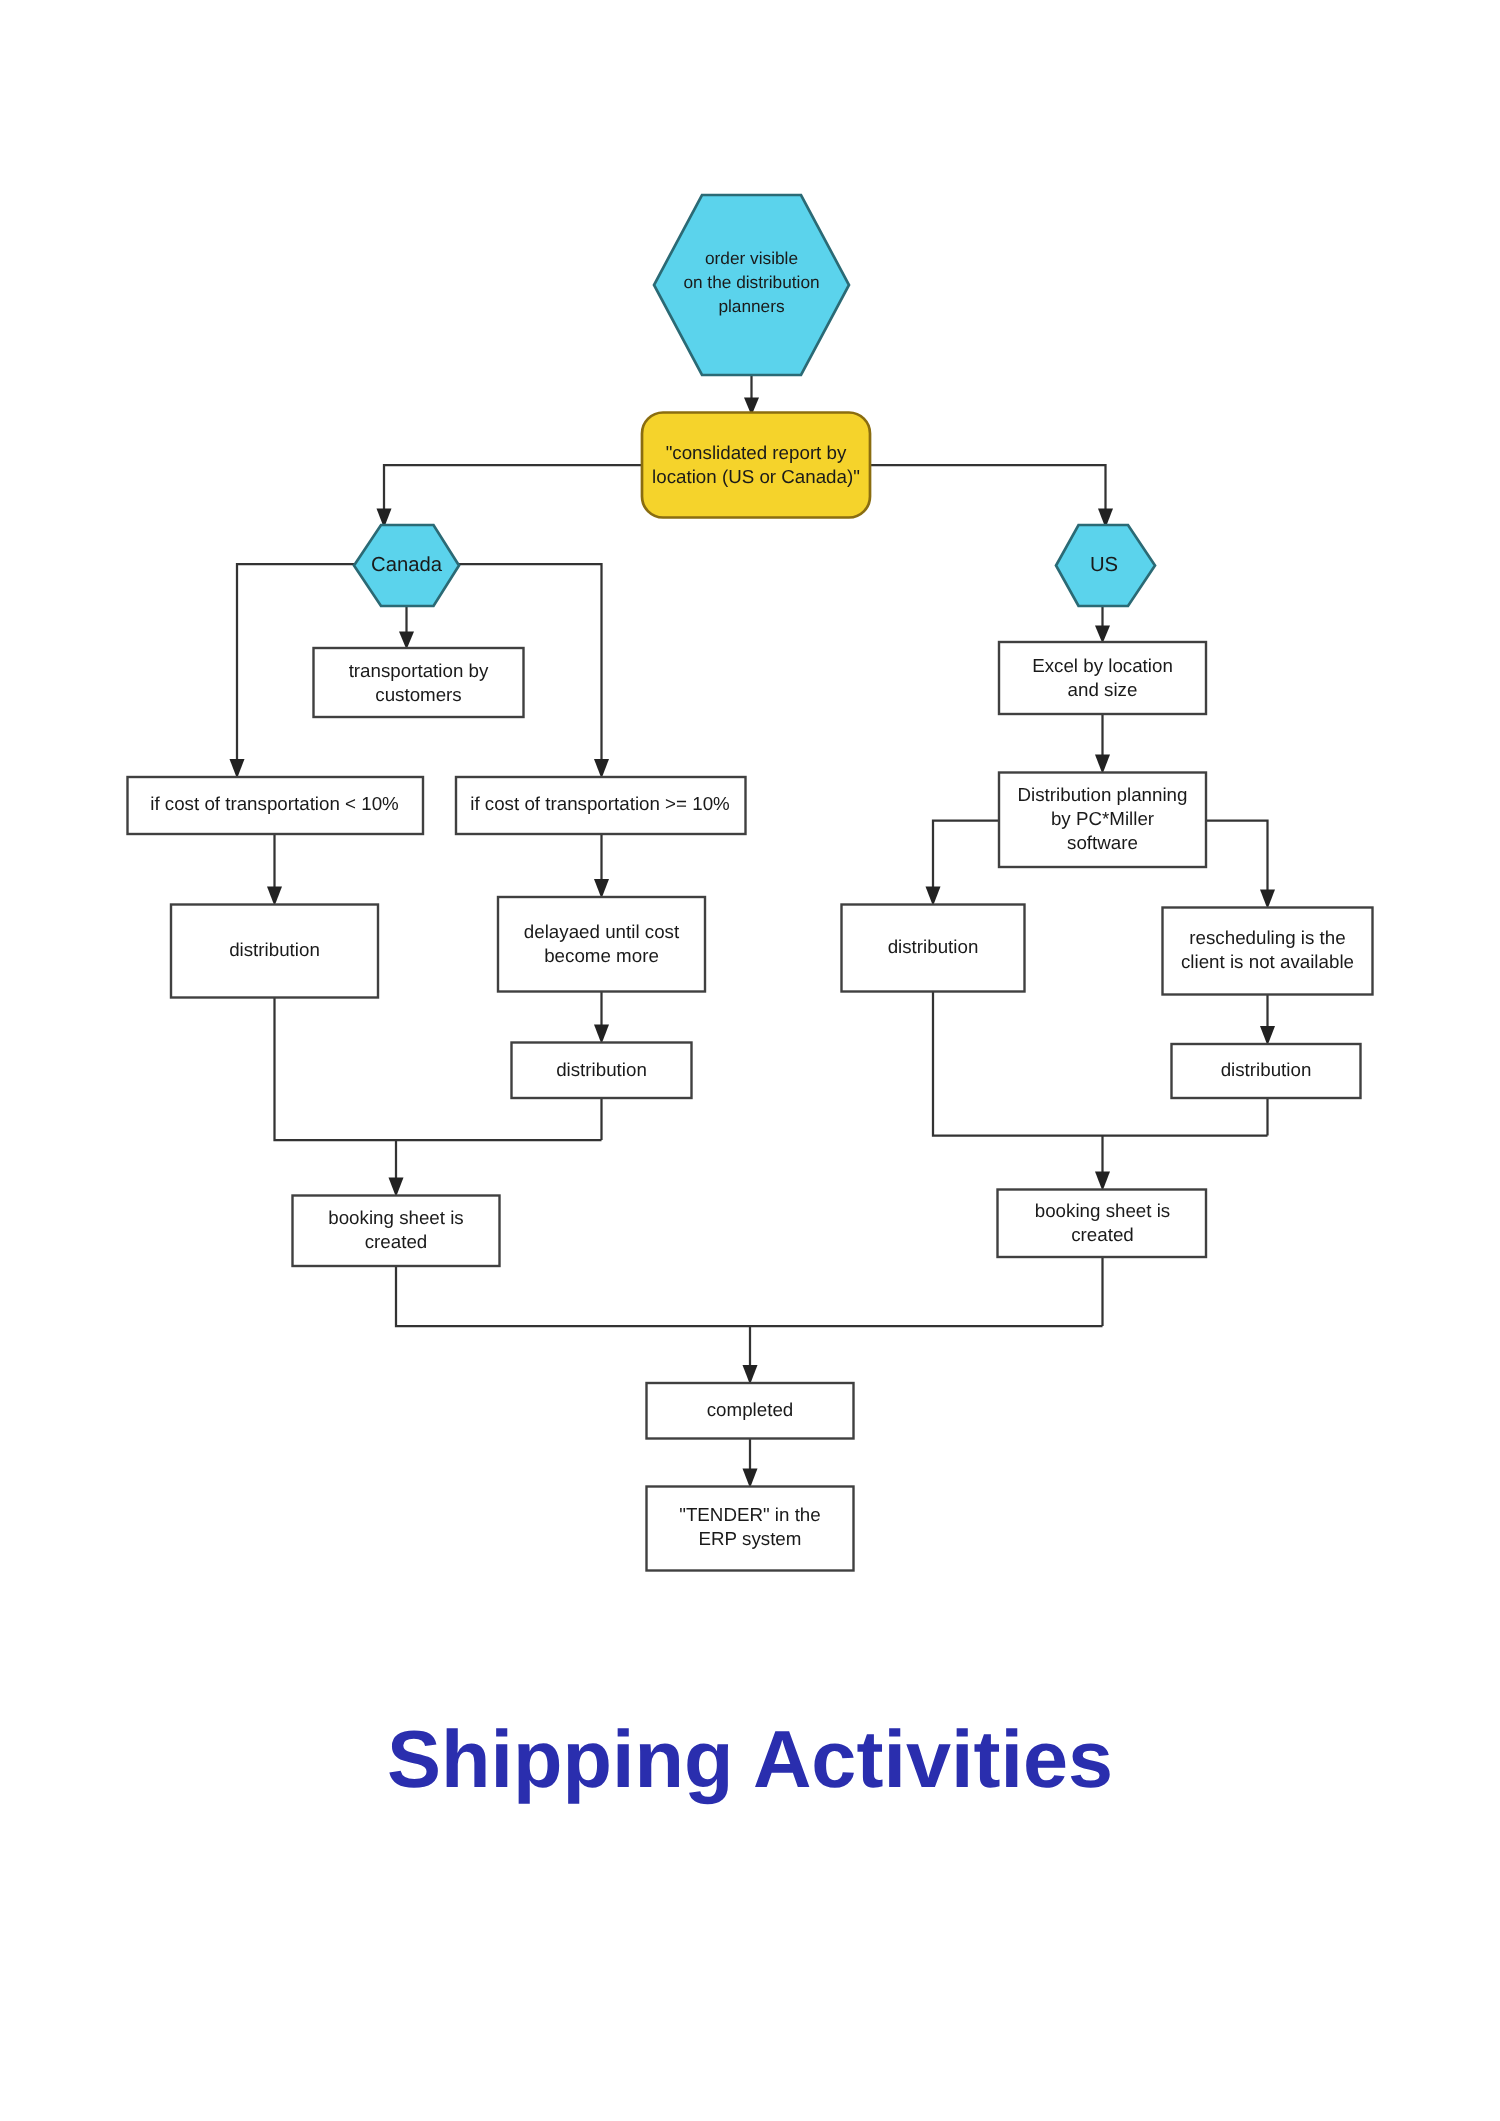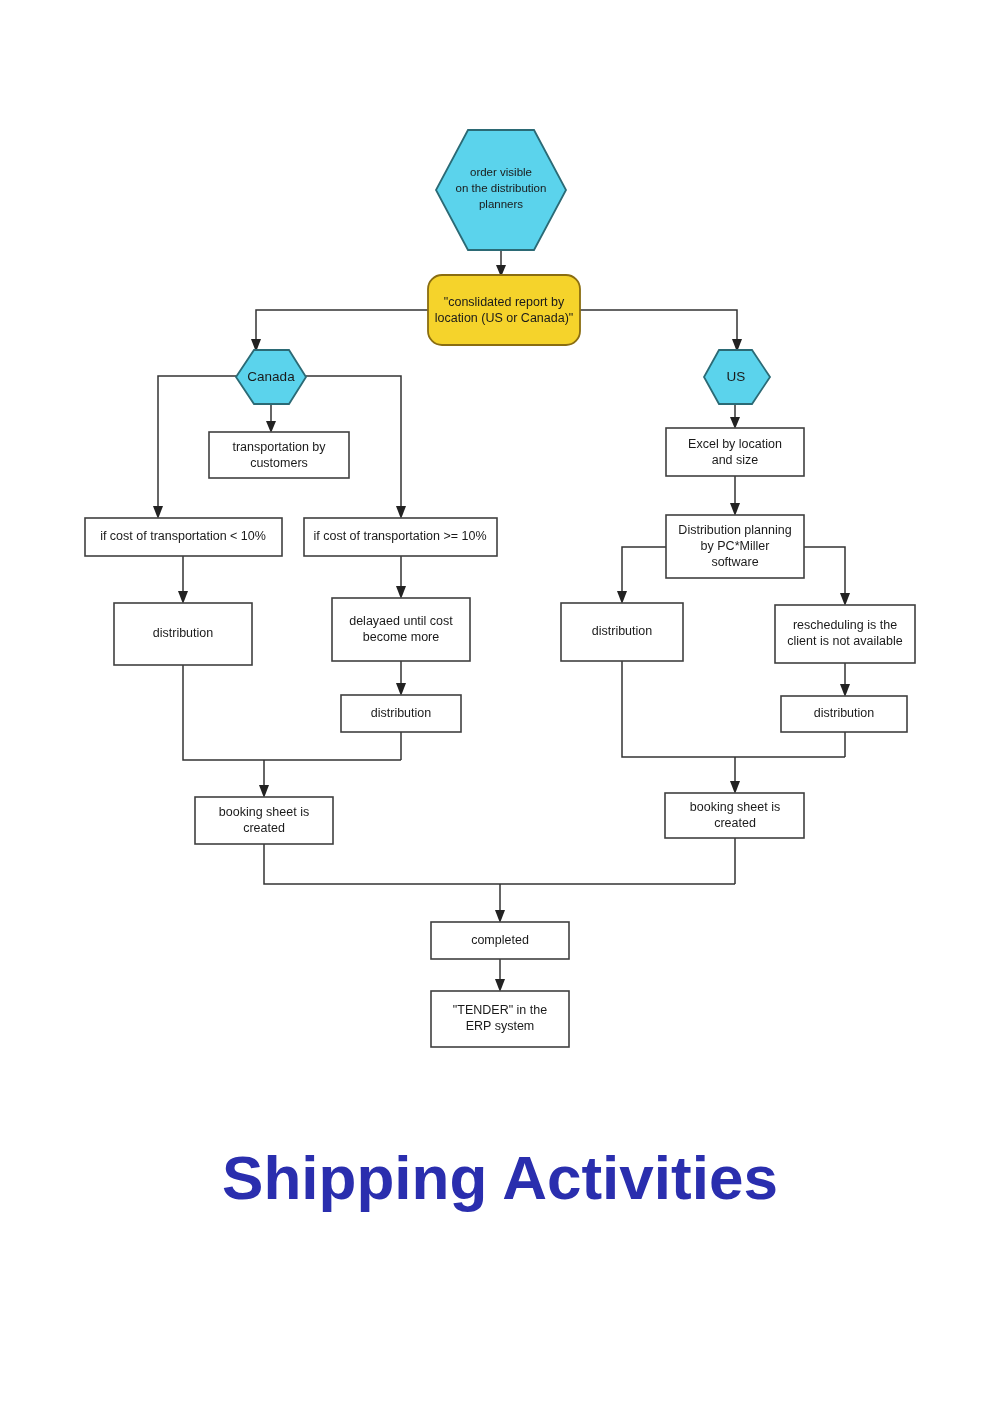--- a/index.html
+++ b/index.html
@@ -65,21 +65,21 @@
   .arrowhead {
     fill: #222222;
   }
   .page-title {
     position: absolute;
     left: 0;
     top: 1142px;
     width: 1000px;
     text-align: center;
     font-family: "Liberation Sans", sans-serif;
-    font-size: 62px;
+    font-size: 54px;
     font-weight: bold;
     color: #2A2EAE;
     letter-spacing: 0px;
   }
 </style>
 </head>
 <body>
 
 <div id="diagram-root">
   <svg id="flow" viewBox="0 0 1000 1414">

